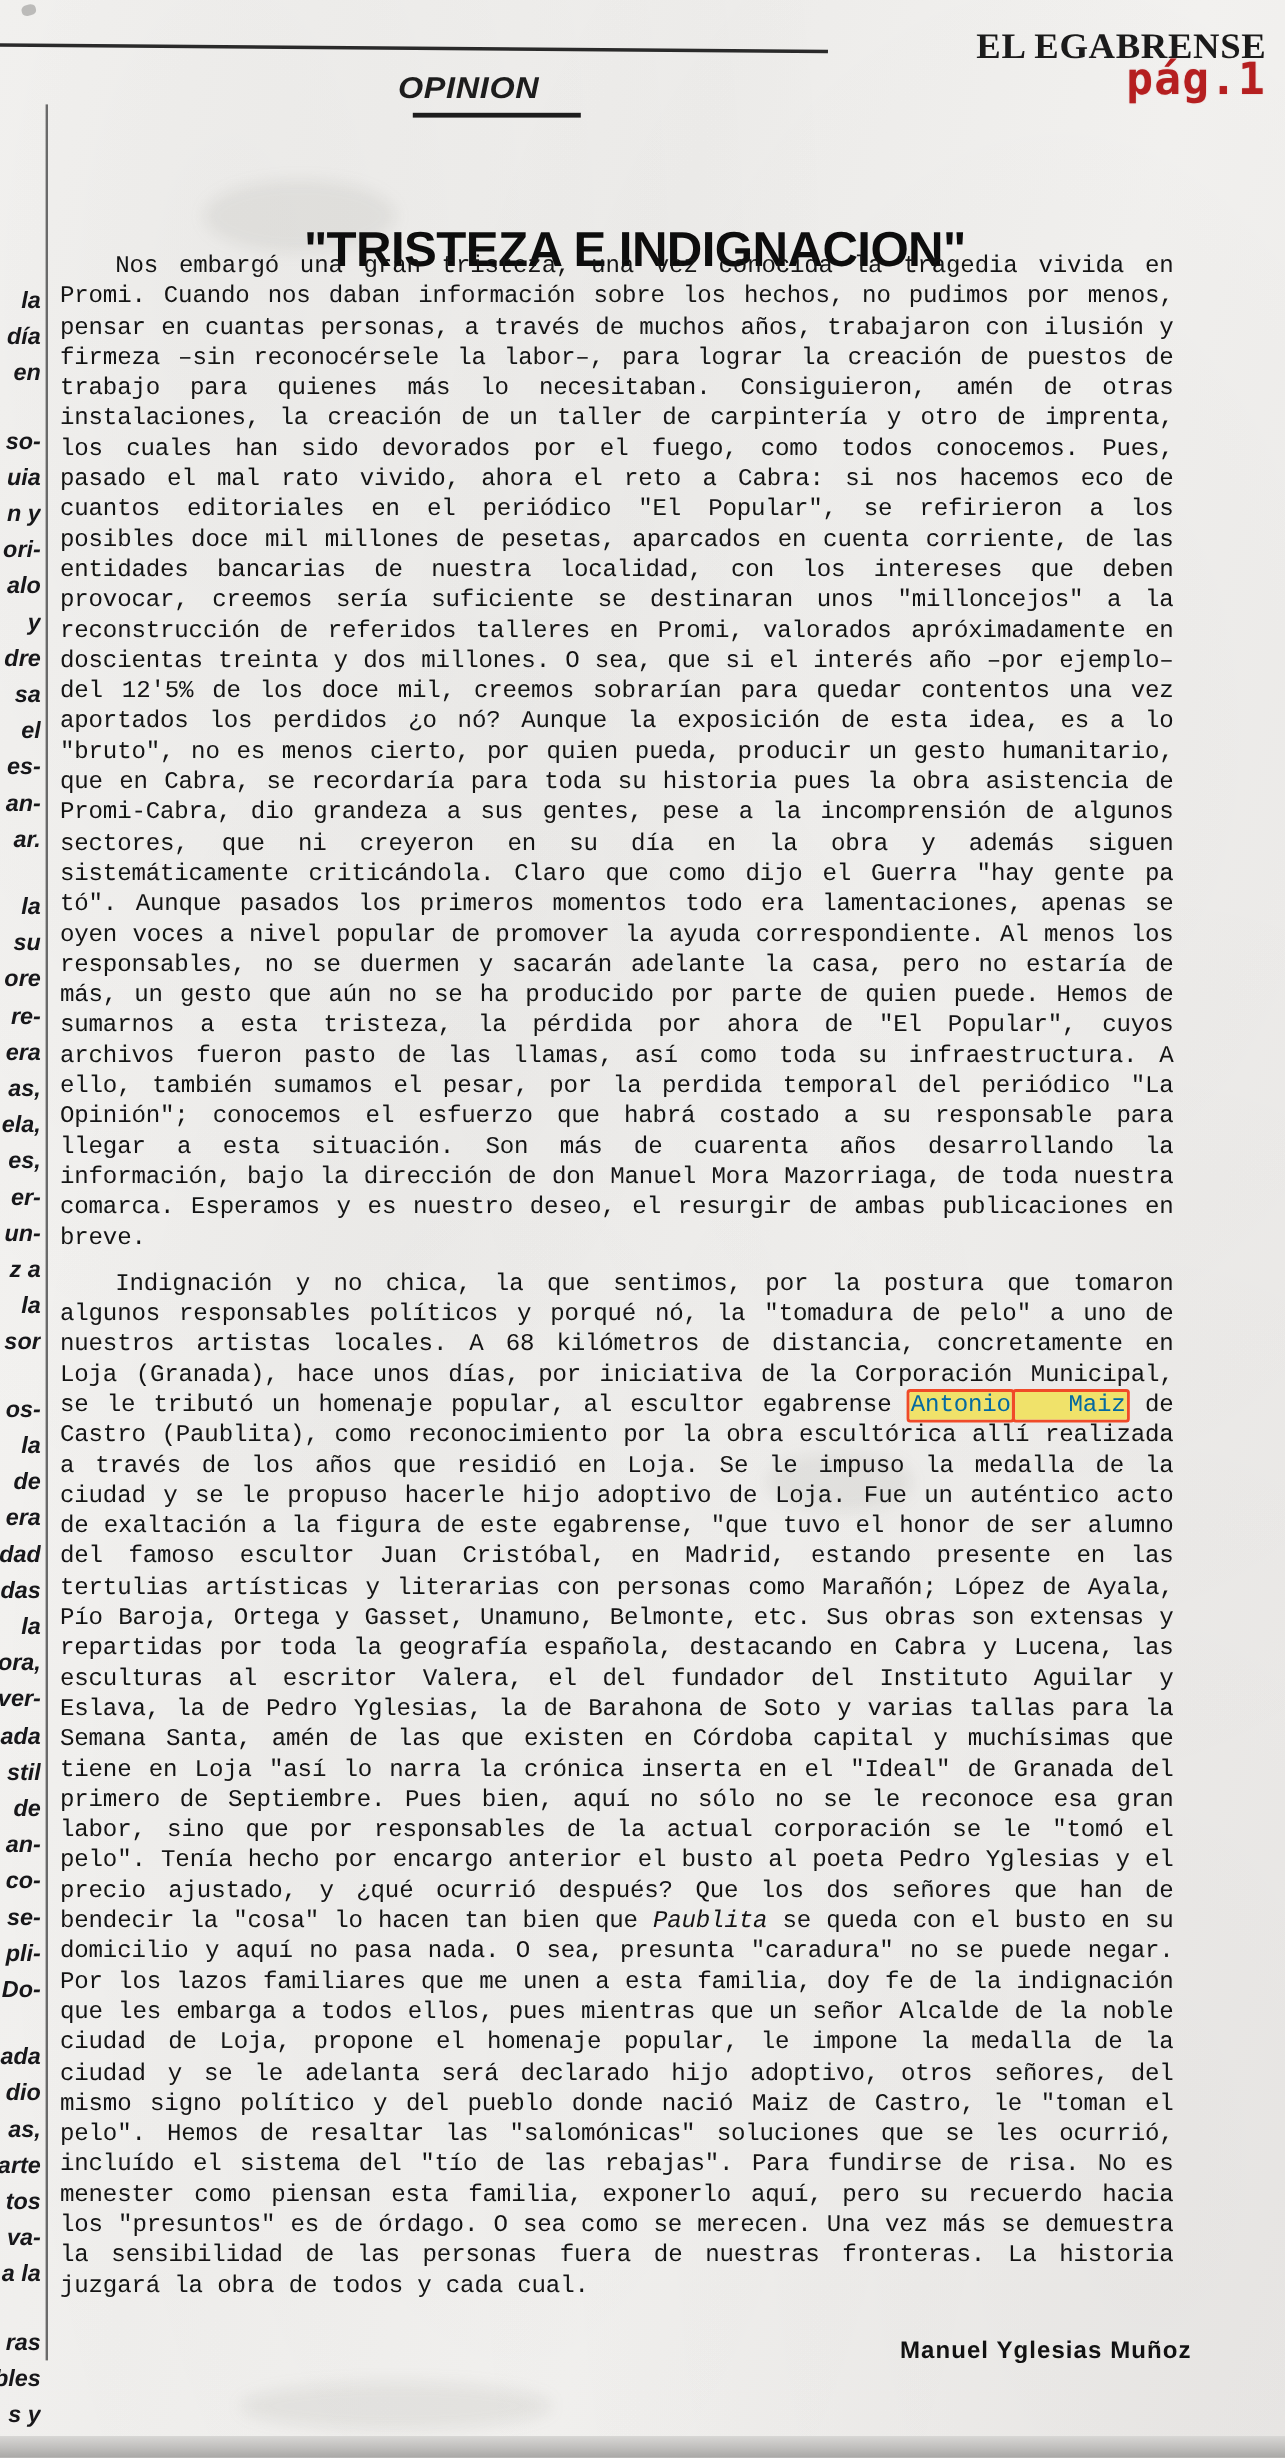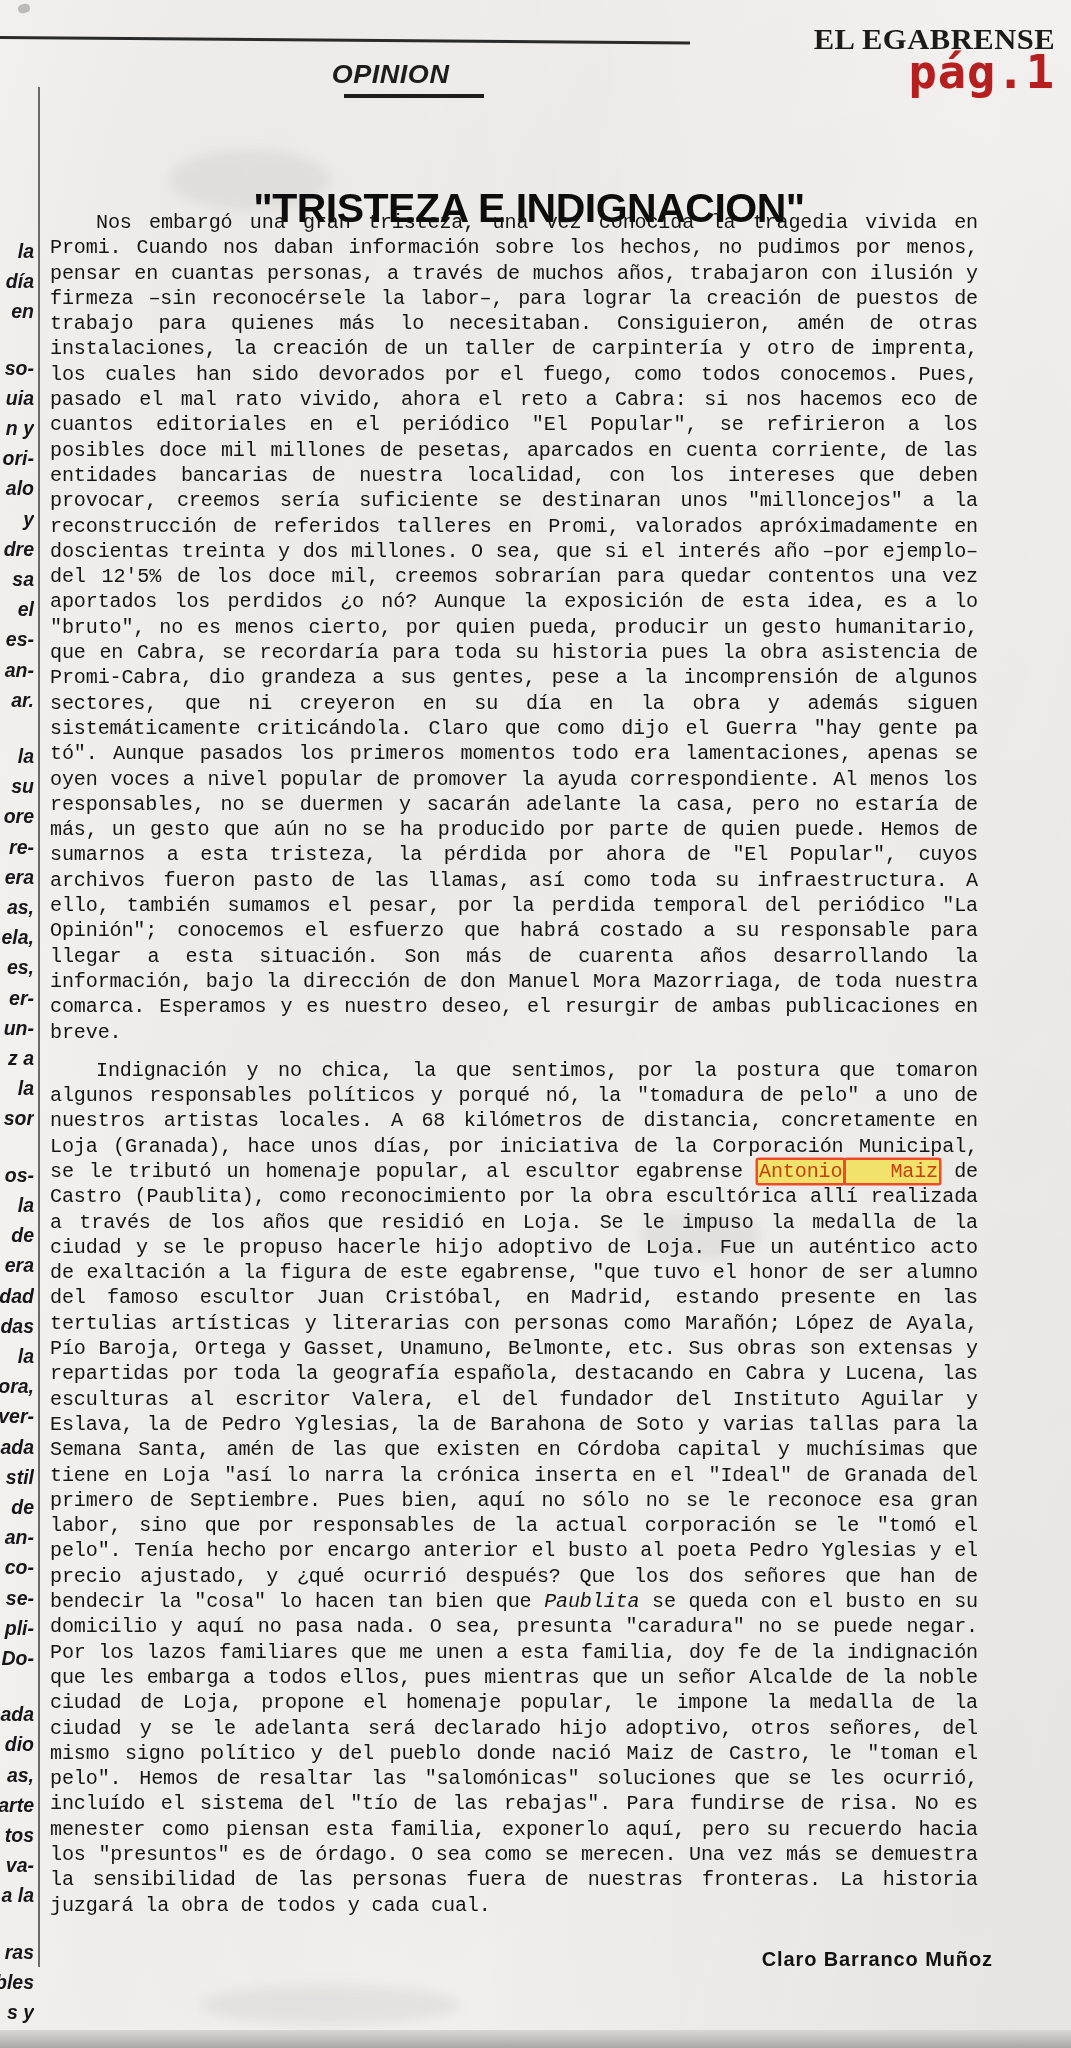--- a/index.html
+++ b/index.html
@@ -58,21 +58,21 @@
     font-size: 45px;
   }
   #issue-stamp sup {
     font-size: 0.62em;
     vertical-align: super;
     letter-spacing: 0;
   }
   #page-stamp {
     right: 16px;
     top: 44px;
-    font-size: 47px;
+    font-size: 37px;
   }
 
   
   #masthead {
     position: absolute;
     right: 18px;
     top: 22px;
     font-family: "Liberation Serif", "DejaVu Serif", serif;
     font-weight: 700;
     font-size: 30px;
@@ -187,21 +187,21 @@
   #body-col p:last-of-type { margin-bottom: 0; }
 
   .em-i { font-style: italic; }
 
   
   .ent {
     background: #f0e26a;
     box-shadow: 0 0 0 2.5px #f04a28;
     border-radius: 1px;
     padding: 0 1px;
-    color: #c2410c;
+    color: #0369a1;
   }
   .ent + .ent { margin-left: 3px; padding-left: 44px; }
 
   
   #signature {
     position: absolute;
     right: 78px;
     top: 1948px;
     font-family: "Liberation Sans", sans-serif;
     font-weight: 700;
@@ -261,21 +261,21 @@
   <div id="col-rule"></div>
 
 
   <h1 id="headline">"TRISTEZA E INDIGNACION"</h1>
 
   <div id="body-col">
     <p>Nos embargó una gran tristeza, una vez conocida la tragedia vivida en Promi. Cuando nos daban información sobre los hechos, no pudimos por menos, pensar en cuantas personas, a través de muchos años, trabajaron con ilusión y firmeza –sin reconocérsele la labor–, para lograr la creación de puestos de trabajo para quienes más lo necesitaban. Consiguieron, amén de otras instalaciones, la creación de un taller de carpintería y otro de imprenta, los cuales han sido devorados por el fuego, como todos conocemos. Pues, pasado el mal rato vivido, ahora el reto a Cabra: si nos hacemos eco de cuantos editoriales en el periódico "El Popular", se refirieron a los posibles doce mil millones de pesetas, aparcados en cuenta corriente, de las entidades bancarias de nuestra localidad, con los intereses que deben provocar, creemos sería suficiente se destinaran unos "milloncejos" a la reconstrucción de referidos talleres en Promi, valorados apróximadamente en doscientas treinta y dos millones. O sea, que si el interés año –por ejemplo– del 12'5% de los doce mil, creemos sobrarían para quedar contentos una vez aportados los perdidos ¿o nó? Aunque la exposición de esta idea, es a lo "bruto", no es menos cierto, por quien pueda, producir un gesto humanitario, que en Cabra, se recordaría para toda su historia pues la obra asistencia de Promi-Cabra, dio grandeza a sus gentes, pese a la incomprensión de algunos sectores, que ni creyeron en su día en la obra y además siguen sistemáticamente criticándola. Claro que como dijo el Guerra "hay gente pa tó". Aunque pasados los primeros momentos todo era lamentaciones, apenas se oyen voces a nivel popular de promover la ayuda correspondiente. Al menos los responsables, no se duermen y sacarán adelante la casa, pero no estaría de más, un gesto que aún no se ha producido por parte de quien puede. Hemos de sumarnos a esta tristeza, la pérdida por ahora de "El Popular", cuyos archivos fueron pasto de las llamas, así como toda su infraestructura. A ello, también sumamos el pesar, por la perdida temporal del periódico "La Opinión"; conocemos el esfuerzo que habrá costado a su responsable para llegar a esta situación. Son más de cuarenta años desarrollando la información, bajo la dirección de don Manuel Mora Mazorriaga, de toda nuestra comarca. Esperamos y es nuestro deseo, el resurgir de ambas publicaciones en breve.</p>
     <p><span>Indignación y no chica, la que sentimos, por la postura que tomaron algunos responsables políticos y porqué nó, la "tomadura de pelo" a uno de nuestros artistas locales. A 68 kilómetros de distancia, concretamente en Loja (Granada), hace unos días, por iniciativa de la Corporación Municipal, se le tributó un homenaje popular, al escultor egabrense </span><span class="ent" style="background: rgb(240, 226, 106); box-shadow: rgb(240, 74, 40) 0px 0px 0px 2.5px;">Antonio</span><span class="ent" style="background: rgb(240, 226, 106); box-shadow: rgb(240, 74, 40) 0px 0px 0px 2.5px;">Maiz</span><span> de Castro (Paublita), como reconocimiento por la obra escultórica allí realizada a través de los años que residió en Loja. Se le impuso la medalla de la ciudad y se le propuso hacerle hijo adoptivo de Loja. Fue un auténtico acto de exaltación a la figura de este egabrense, "que tuvo el honor de ser alumno del famoso escultor Juan Cristóbal, en Madrid, estando presente en las tertulias artísticas y literarias con personas como Marañón; López de Ayala, Pío Baroja, Ortega y Gasset, Unamuno, Belmonte, etc. Sus obras son extensas y repartidas por toda la geografía española, destacando en Cabra y Lucena, las esculturas al escritor Valera, el del fundador del Instituto Aguilar y Eslava, la de Pedro Yglesias, la de Barahona de Soto y varias tallas para la Semana Santa, amén de las que existen en Córdoba capital y muchísimas que tiene en Loja "así lo narra la crónica inserta en el "Ideal" de Granada del primero de Septiembre. Pues bien, aquí no sólo no se le reconoce esa gran labor, sino que por responsables de la actual corporación se le "tomó el pelo". Tenía hecho por encargo anterior el busto al poeta Pedro Yglesias y el precio ajustado, y ¿qué ocurrió después? Que los dos señores que han de bendecir la "cosa" lo hacen tan bien que </span><span class="em-i">Paublita</span><span> se queda con el busto en su domicilio y aquí no pasa nada. O sea, presunta "caradura" no se puede negar. Por los lazos familiares que me unen a esta familia, doy fe de la indignación que les embarga a todos ellos, pues mientras que un señor Alcalde de la noble ciudad de Loja, propone el homenaje popular, le impone la medalla de la ciudad y se le adelanta será declarado hijo adoptivo, otros señores, del mismo signo político y del pueblo donde nació Maiz de Castro, le "toman el pelo". Hemos de resaltar las "salomónicas" soluciones que se les ocurrió, incluído el sistema del "tío de las rebajas". Para fundirse de risa. No es menester como piensan esta familia, exponerlo aquí, pero su recuerdo hacia los "presuntos" es de órdago. O sea como se merecen. Una vez más se demuestra la sensibilidad de las personas fuera de nuestras fronteras. La historia juzgará la obra de todos y cada cual.</span></p>
   </div>
 
-  <div id="signature">Claro Barranco Muñoz</div>
+  <div id="signature">Manuel Yglesias Muñoz</div>
 
   <div id="left-col">
       <div class="lc-para">
         <span class="lc-line">la</span>
         <span class="lc-line">día</span>
         <span class="lc-line">en</span>
       </div>
       <div class="lc-para">
         <span class="lc-line">so-</span>
         <span class="lc-line">uia</span>

